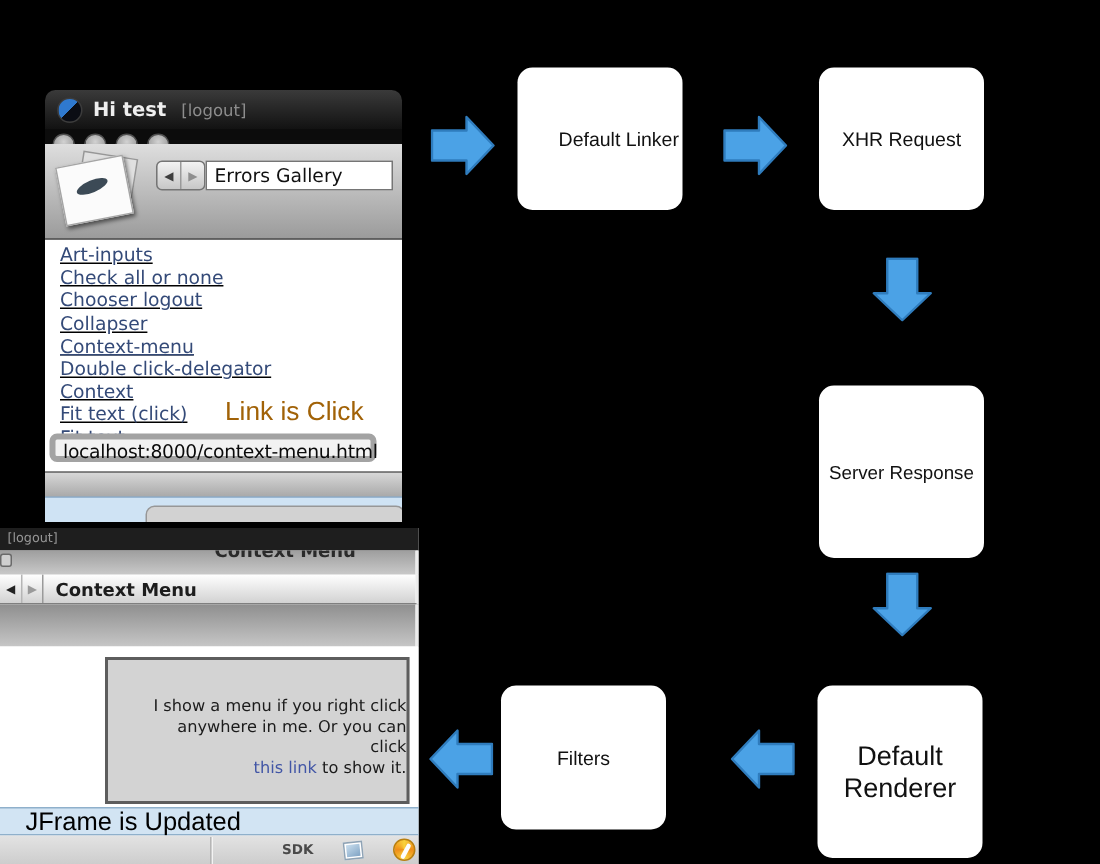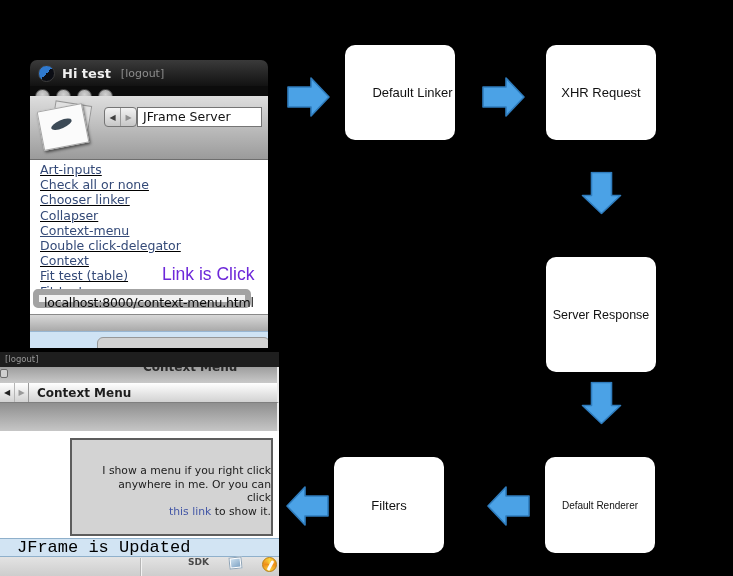--- a/index.html
+++ b/index.html
@@ -36,38 +36,38 @@
   .navbtn{flex:1;border:none;background:transparent;font-size:8px;color:#3f3f3f;padding:0;
           display:flex;align-items:center;justify-content:center;font-family:inherit;}
   .navbtn + .navbtn{border-left:1px solid #9a9a9a;color:#8f8f8f;}
   .tw-field{position:absolute;left:107px;top:11px;width:125px;height:20px;background:#fff;
             border:1px solid #757575;font-size:12.5px;font-weight:500;color:#111;
             line-height:18px;padding-left:5px;white-space:nowrap;overflow:hidden;}
   .tw-content{height:154px;background:#fff;position:relative;overflow:hidden;padding:2px 0 0 10px;text-decoration:underline;}
   .tw-content ul{list-style:none;margin:0;padding:0;}
   .tw-link{font-size:12.5px;line-height:15.2px;color:#344a78;font-weight:500;white-space:nowrap;}
   .underlined{text-decoration:underline;}
-  .annot-linkclick{position:absolute;left:132px;top:104px;font-family:"Liberation Sans",sans-serif;
-                   font-size:17.5px;color:#6d28d9;white-space:nowrap;}
+  .annot-linkclick{position:absolute;left:120px;top:104px;font-family:"Liberation Sans",sans-serif;
+                   font-size:17.5px;color:#a16207;white-space:nowrap;}
   .tw-scrollstrip{height:17px;background:linear-gradient(#d8d8d8,#a9a9a9);border-top:1px solid #898989;}
   .tw-bluestrip{height:17px;background:#cfe3f4;border-top:1px solid #98b6d2;position:relative;overflow:hidden;}
   .tw-graytab{position:absolute;left:67px;top:5px;right:-2px;bottom:-3px;background:#d2d2d2;
               border:1px solid #979797;border-radius:6px 6px 0 0;}
   .tw-urltip{position:absolute;left:33px;top:289px;width:218px;height:19px;background:#f2f2f2;
-             border:6px solid #a3a3a3;border-radius:5px;font-size:12.5px;color:#0a0a0a;
+             border:4px solid #a3a3a3;border-radius:5px;font-size:12.5px;color:#0a0a0a;
              line-height:16px;padding-left:5px;letter-spacing:-.2px;white-space:nowrap;}
 
   
   .flow-box{position:absolute;width:110px;background:#fff;border-radius:10px;display:flex;
             align-items:center;justify-content:center;text-align:center;color:#111;
             font-family:"Liberation Sans",sans-serif;font-size:13px;}
   #box-default-linker{left:345px;top:45px;height:95px;padding-left:25px;}
   #box-xhr-request{left:546px;top:45px;height:95px;}
   #box-server-response{left:546px;top:257px;height:115px;font-size:12.5px;}
-  #box-default-renderer{left:545px;top:457px;height:96px;font-size:10px;}
+  #box-default-renderer{left:545px;top:457px;height:115px;font-size:18px;}
   #box-filters{left:334px;top:457px;height:96px;}
 
   .arrow{position:absolute;width:43px;height:42px;}
   .arrow svg{display:block;width:100%;height:100%;}
   .arrow polygon{fill:var(--arrow-fill,#4BA2E6);stroke:var(--arrow-stroke,#2F7CBD);
                  stroke-width:1.6;stroke-linejoin:round;}
   .arrow.down svg{transform:rotate(90deg);}
   .arrow.left svg{transform:rotate(180deg);}
   #arrow-source-to-linker{left:287px;top:76px;}
   #arrow-linker-to-xhr{left:482px;top:76px;}
@@ -94,24 +94,24 @@
   .bw-navbtn + .bw-navbtn{border-left:1px solid #b5b5b5;color:#9a9a9a;}
   .bw-navtitle{font-size:12px;font-weight:bold;color:#1d1d1d;margin-left:8px;white-space:nowrap;}
   .bw-gradient{height:28px;background:linear-gradient(#8f8f8f,#c6c6c6);border-right:2px solid #ececec;}
   .bw-content{height:107px;position:relative;background:#fff;}
   .bw-graybox{position:absolute;left:70px;top:7px;width:203px;height:98px;background:#d3d3d3;
               border:2px solid #5d5d5d;}
   .bw-text{margin:24px 0 0 26px;font-size:10.8px;font-weight:500;line-height:13.5px;color:#1b1b1b;text-align:right;}
   .bw-link{color:#4256a6;cursor:pointer;}
   .bw-banner{height:19px;background:#d2e4f3;border-top:1px solid #8fb0cb;
              border-bottom:1px solid #8fb0cb;position:relative;}
-  .bw-banner span{position:absolute;left:17px;top:-1px;font-family:Liberation Mono, monospace;
+  .bw-banner span{position:absolute;left:17px;top:-1px;font-family:Liberation Sans, sans-serif;
                   font-size:17px;color:#000;line-height:19px;white-space:nowrap;}
   .bw-statusbar{height:19px;background:linear-gradient(#e3e3e3,#cdcdcd);display:flex;
-                align-items:flex-start;justify-content:flex-end;gap:20px;padding-right:2px;position:relative;}
+                align-items:center;justify-content:flex-end;gap:20px;padding-right:2px;position:relative;}
   .bw-divider{position:absolute;left:140px;top:1px;bottom:0;width:1px;background:#b5b5b5;
               box-shadow:1px 0 0 #f3f3f3;}
   .bw-sdk{font-size:9px;font-weight:bold;color:#4a4a4a;}
   .mini-photo{width:13px;height:12px;background:#fff;border:1px solid #8fa3b5;
               transform:rotate(-6deg);position:relative;flex:0 0 auto;}
   .mini-photo::after{content:"";position:absolute;inset:1px;
               background:linear-gradient(150deg,#cadeee,#7fa3c4);}
   .swirl{width:15px;height:15px;border-radius:50%;border:1px solid #b87f10;position:relative;
          background:conic-gradient(#f9d23c,#ef8d18,#f9d23c,#ef8d18,#f9d23c);flex:0 0 auto;}
   .swirl::after{content:"";position:absolute;left:6px;top:2px;width:3px;height:11px;
@@ -138,40 +138,40 @@
       <div class="photo-icon">
         <div class="pi-back"></div>
         <div class="pi-front">
           <div class="pi-inner"></div>
         </div>
       </div>
       <div class="navgroup">
         <button class="navbtn">◀</button>
         <button class="navbtn">▶</button>
       </div>
-      <div class="tw-field">JFrame Server</div>
+      <div class="tw-field">Errors Gallery</div>
     </div>
     <div class="tw-content">
       <ul>
 
           <li class="tw-link">Art-inputs</li>
 
           <li class="tw-link">Check all or none</li>
 
-          <li class="tw-link">Chooser linker</li>
+          <li class="tw-link">Chooser logout</li>
 
           <li class="tw-link">Collapser</li>
 
           <li class="tw-link underlined">Context-menu</li>
 
           <li class="tw-link">Double click-delegator</li>
 
           <li class="tw-link">Context</li>
 
-          <li class="tw-link">Fit test (table)</li>
+          <li class="tw-link">Fit text (click)</li>
 
           <li class="tw-link">Fit text</li>
         </ul>
       <div class="annot-linkclick">Link is Click</div>
     </div>
     <div class="tw-scrollstrip"></div>
     <div class="tw-bluestrip">
       <div class="tw-graytab"></div>
     </div>
   </div>

